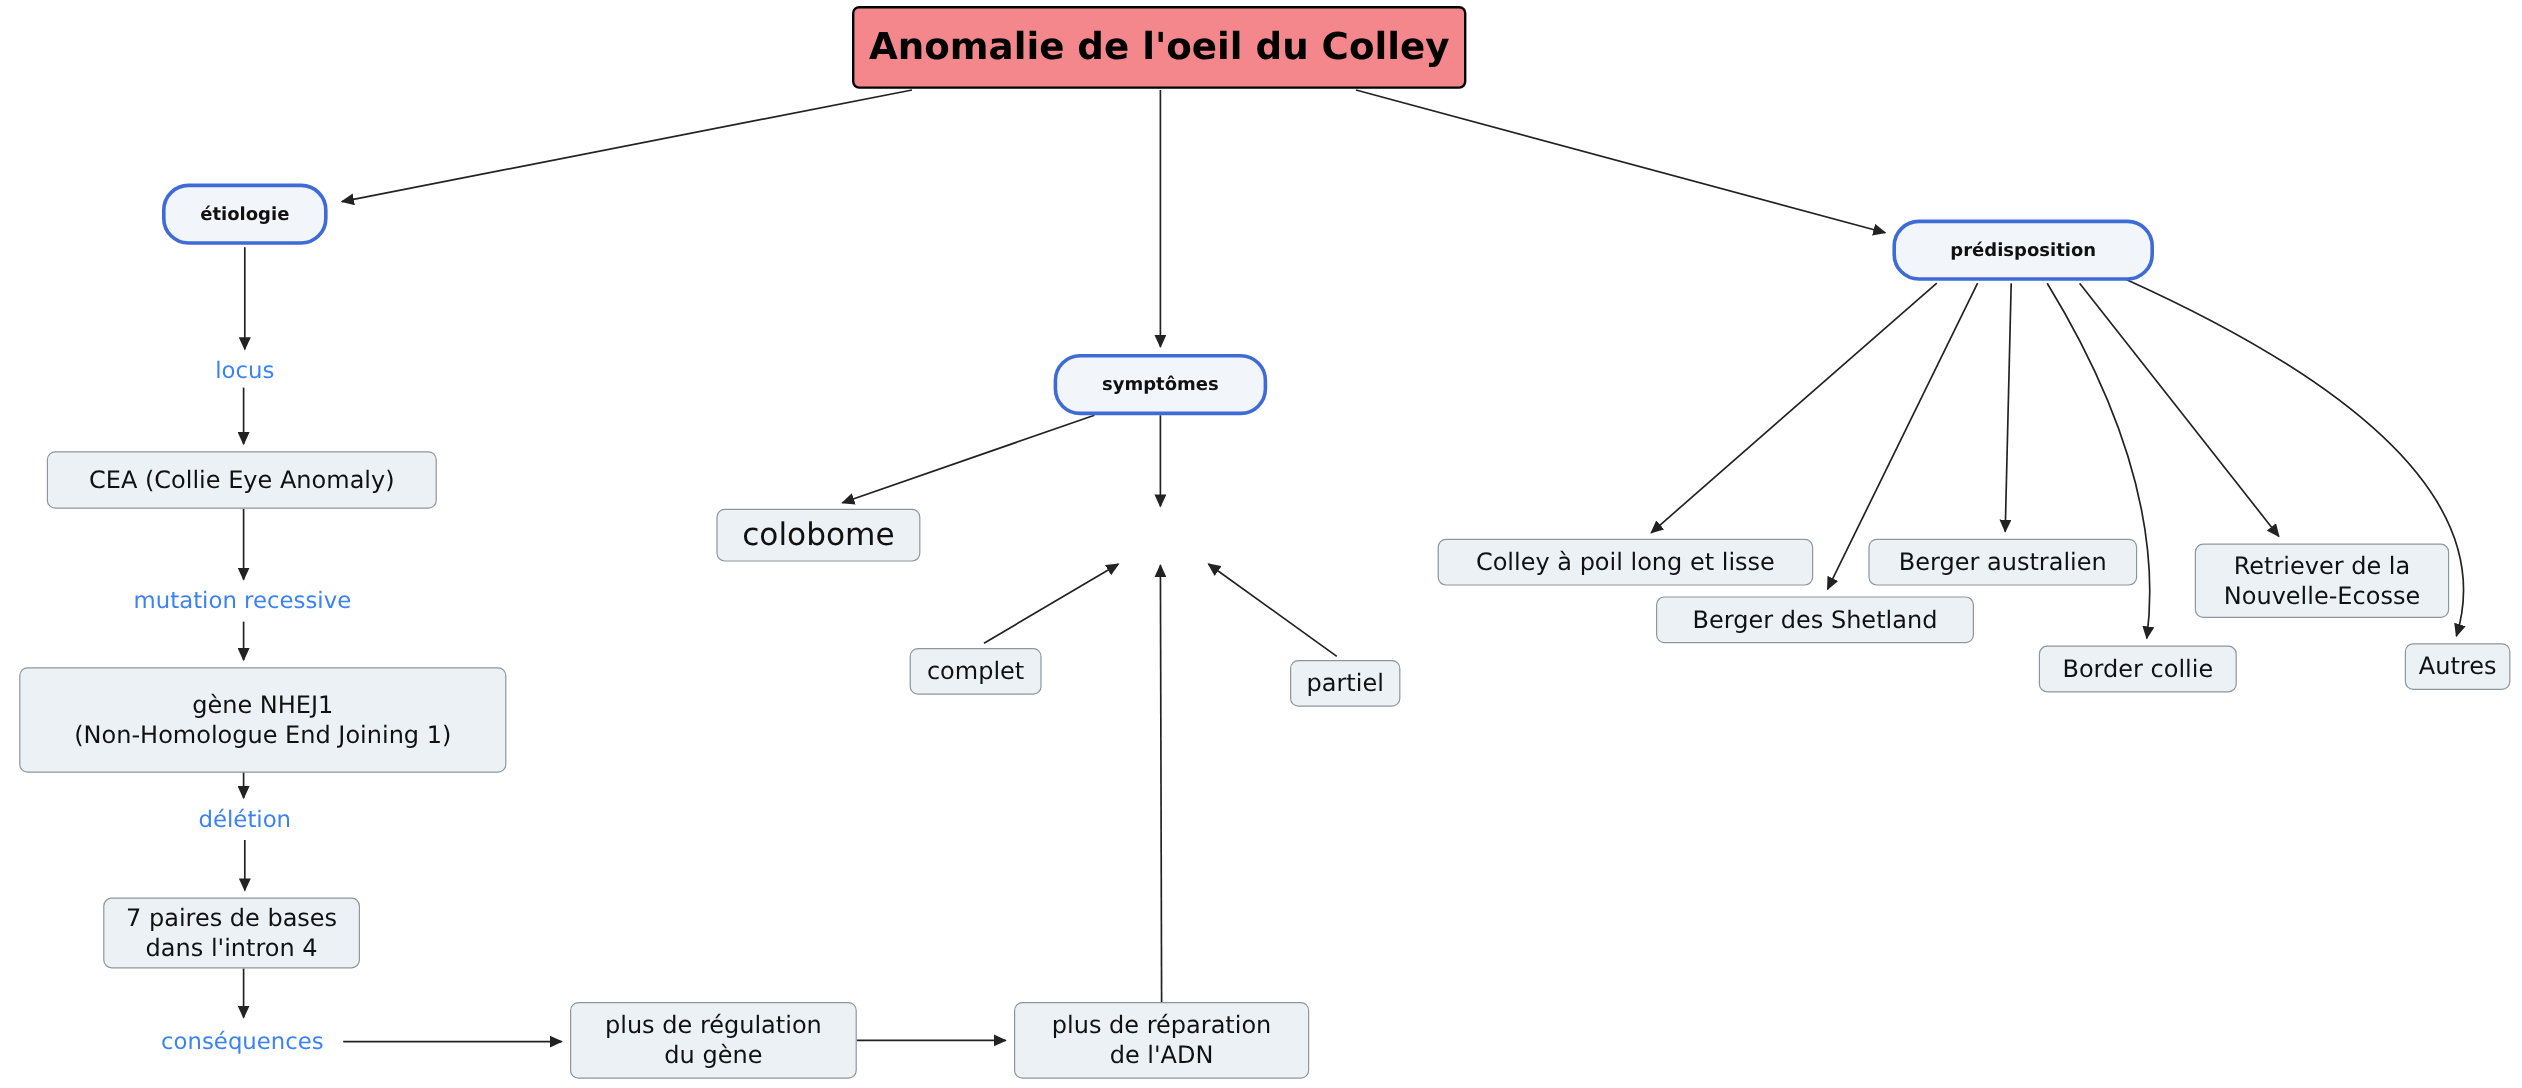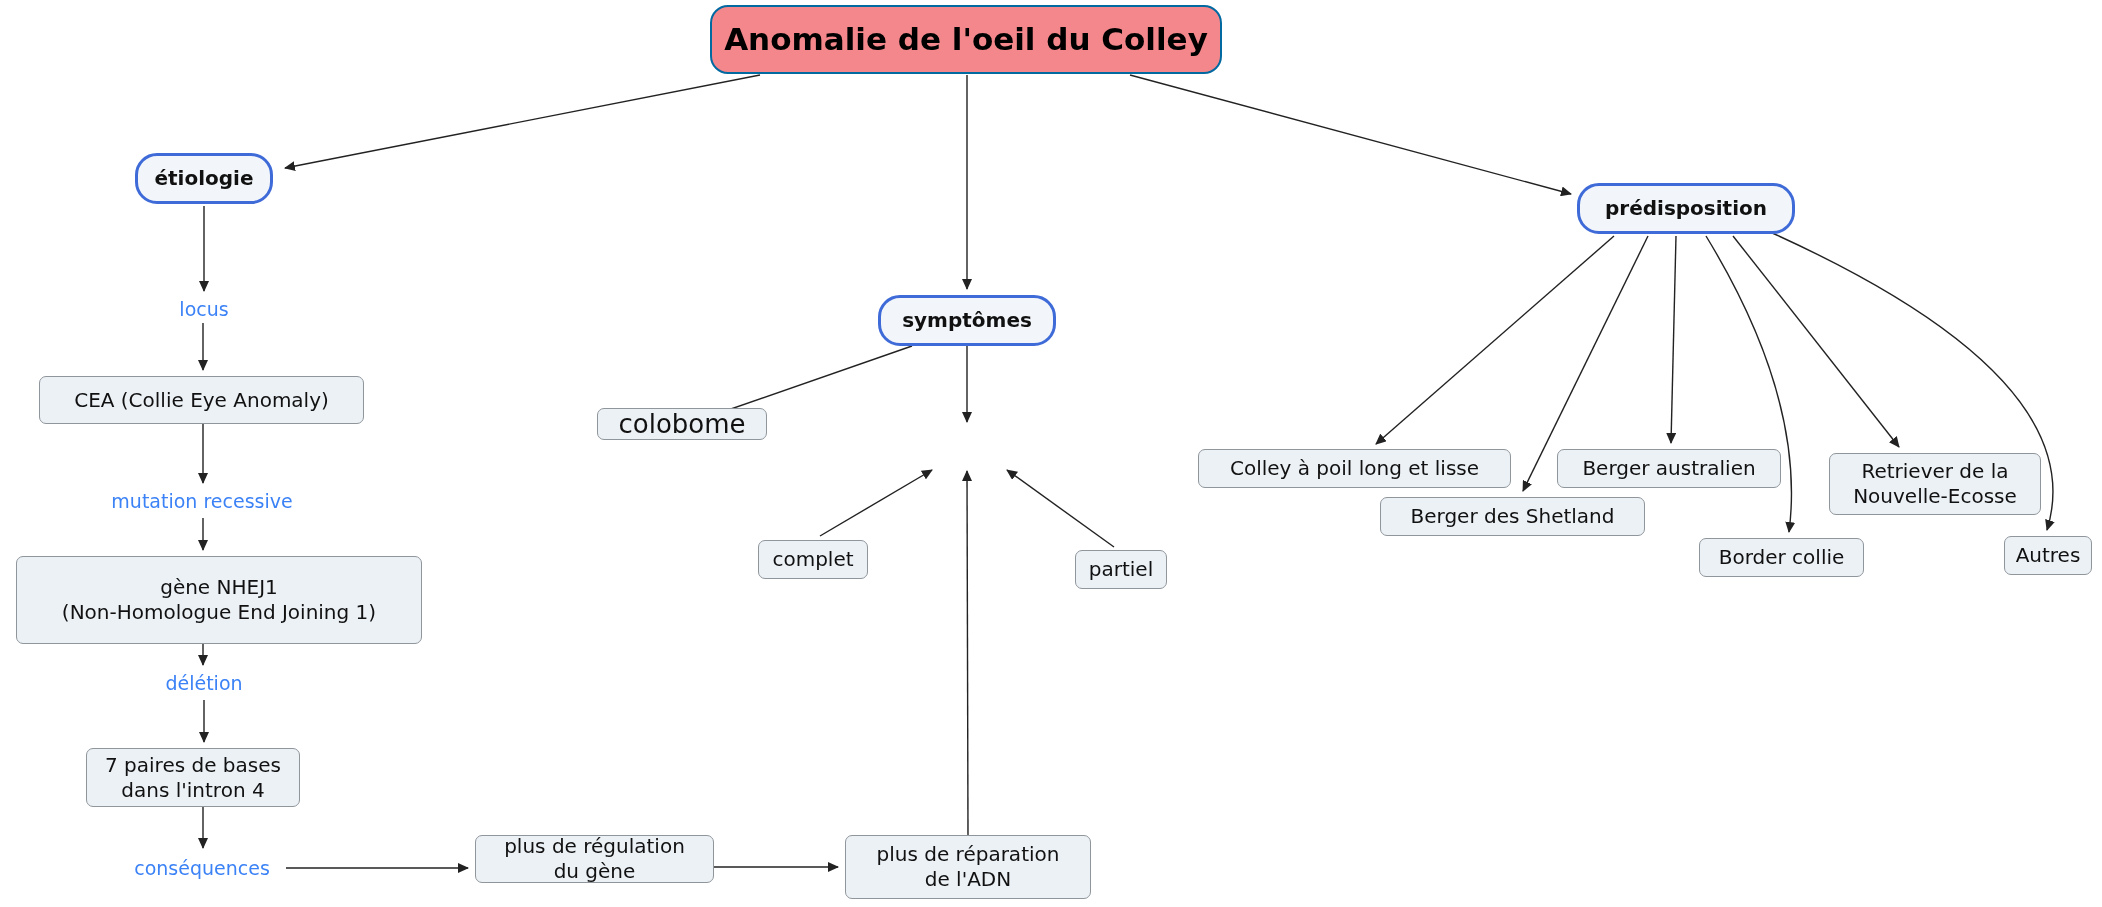--- a/index.html
+++ b/index.html
@@ -12,26 +12,26 @@
   }
   svg.edges{position:absolute;left:0;top:0;width:2102px;height:907px;pointer-events:none;}
   .edge{fill:none;stroke:#222222;stroke-width:1.4px;}
   .node{
     position:absolute;
     display:flex;align-items:center;justify-content:center;
     text-align:center;box-sizing:border-box;
     white-space:pre-line;line-height:1.25;color:#111;
   }
   .title-node{
-    background:#f3878b;border:2px solid #0369a1;border-radius:18px;
+    background:#f3878b;border:2px solid #000000;border-radius:6px;
     font-weight:bold;font-size:31px;color:#000;
   }
   .topic{
     background:#f2f6fa;border:3px solid #3f6bd8;border-radius:22px;
-    font-weight:bold;font-size:20px;
+    font-weight:bold;font-size:15px;
   }
   .leaf{
     background:#ecf1f6;border:1px solid #8f969c;border-radius:7px;
     font-size:20px;
   }
   .leaf.big{font-size:26px;}
   .leaf.mid{font-size:19px;}
   .linklabel{
     position:absolute;transform:translate(-50%,-50%);
     font-size:19px;color:#3b82f6;white-space:nowrap;
@@ -87,26 +87,26 @@
   <div class="linklabel" style="left:204px;top:309px">locus</div>
   <div class="linklabel" style="left:202px;top:501px">mutation recessive</div>
   <div class="linklabel" style="left:204px;top:683px">délétion</div>
   <div class="linklabel" style="left:202px;top:868px">conséquences</div>
 
   <div class="node leaf" style="left:39px;top:376px;width:325px;height:48px">CEA (Collie Eye Anomaly)</div>
   <div class="node leaf" style="left:16px;top:556px;width:406px;height:88px">gène NHEJ1
 (Non-Homologue End Joining 1)</div>
   <div class="node leaf" style="left:86px;top:748px;width:214px;height:59px">7 paires de bases
 dans l'intron 4</div>
-  <div class="node leaf" style="left:475px;top:835px;width:239px;height:48px">plus de régulation
+  <div class="node leaf" style="left:475px;top:835px;width:239px;height:64px">plus de régulation
 du gène</div>
   <div class="node leaf" style="left:845px;top:835px;width:246px;height:64px">plus de réparation
 de l'ADN</div>
 
-  <div class="node leaf big" style="left:597px;top:408px;width:170px;height:32px">colobome</div>
+  <div class="node leaf big" style="left:597px;top:424px;width:170px;height:44px">colobome</div>
   <div class="node leaf" style="left:758px;top:540px;width:110px;height:39px">complet</div>
   <div class="node leaf" style="left:1075px;top:550px;width:92px;height:39px">partiel</div>
 
   <div class="node leaf" style="left:1198px;top:449px;width:313px;height:39px">Colley à poil long et lisse</div>
   <div class="node leaf" style="left:1557px;top:449px;width:224px;height:39px">Berger australien</div>
   <div class="node leaf" style="left:1380px;top:497px;width:265px;height:39px">Berger des Shetland</div>
   <div class="node leaf" style="left:1699px;top:538px;width:165px;height:39px">Border collie</div>
   <div class="node leaf" style="left:1829px;top:453px;width:212px;height:62px">Retriever de la
 Nouvelle-Ecosse</div>
   <div class="node leaf" style="left:2004px;top:536px;width:88px;height:39px">Autres</div>

